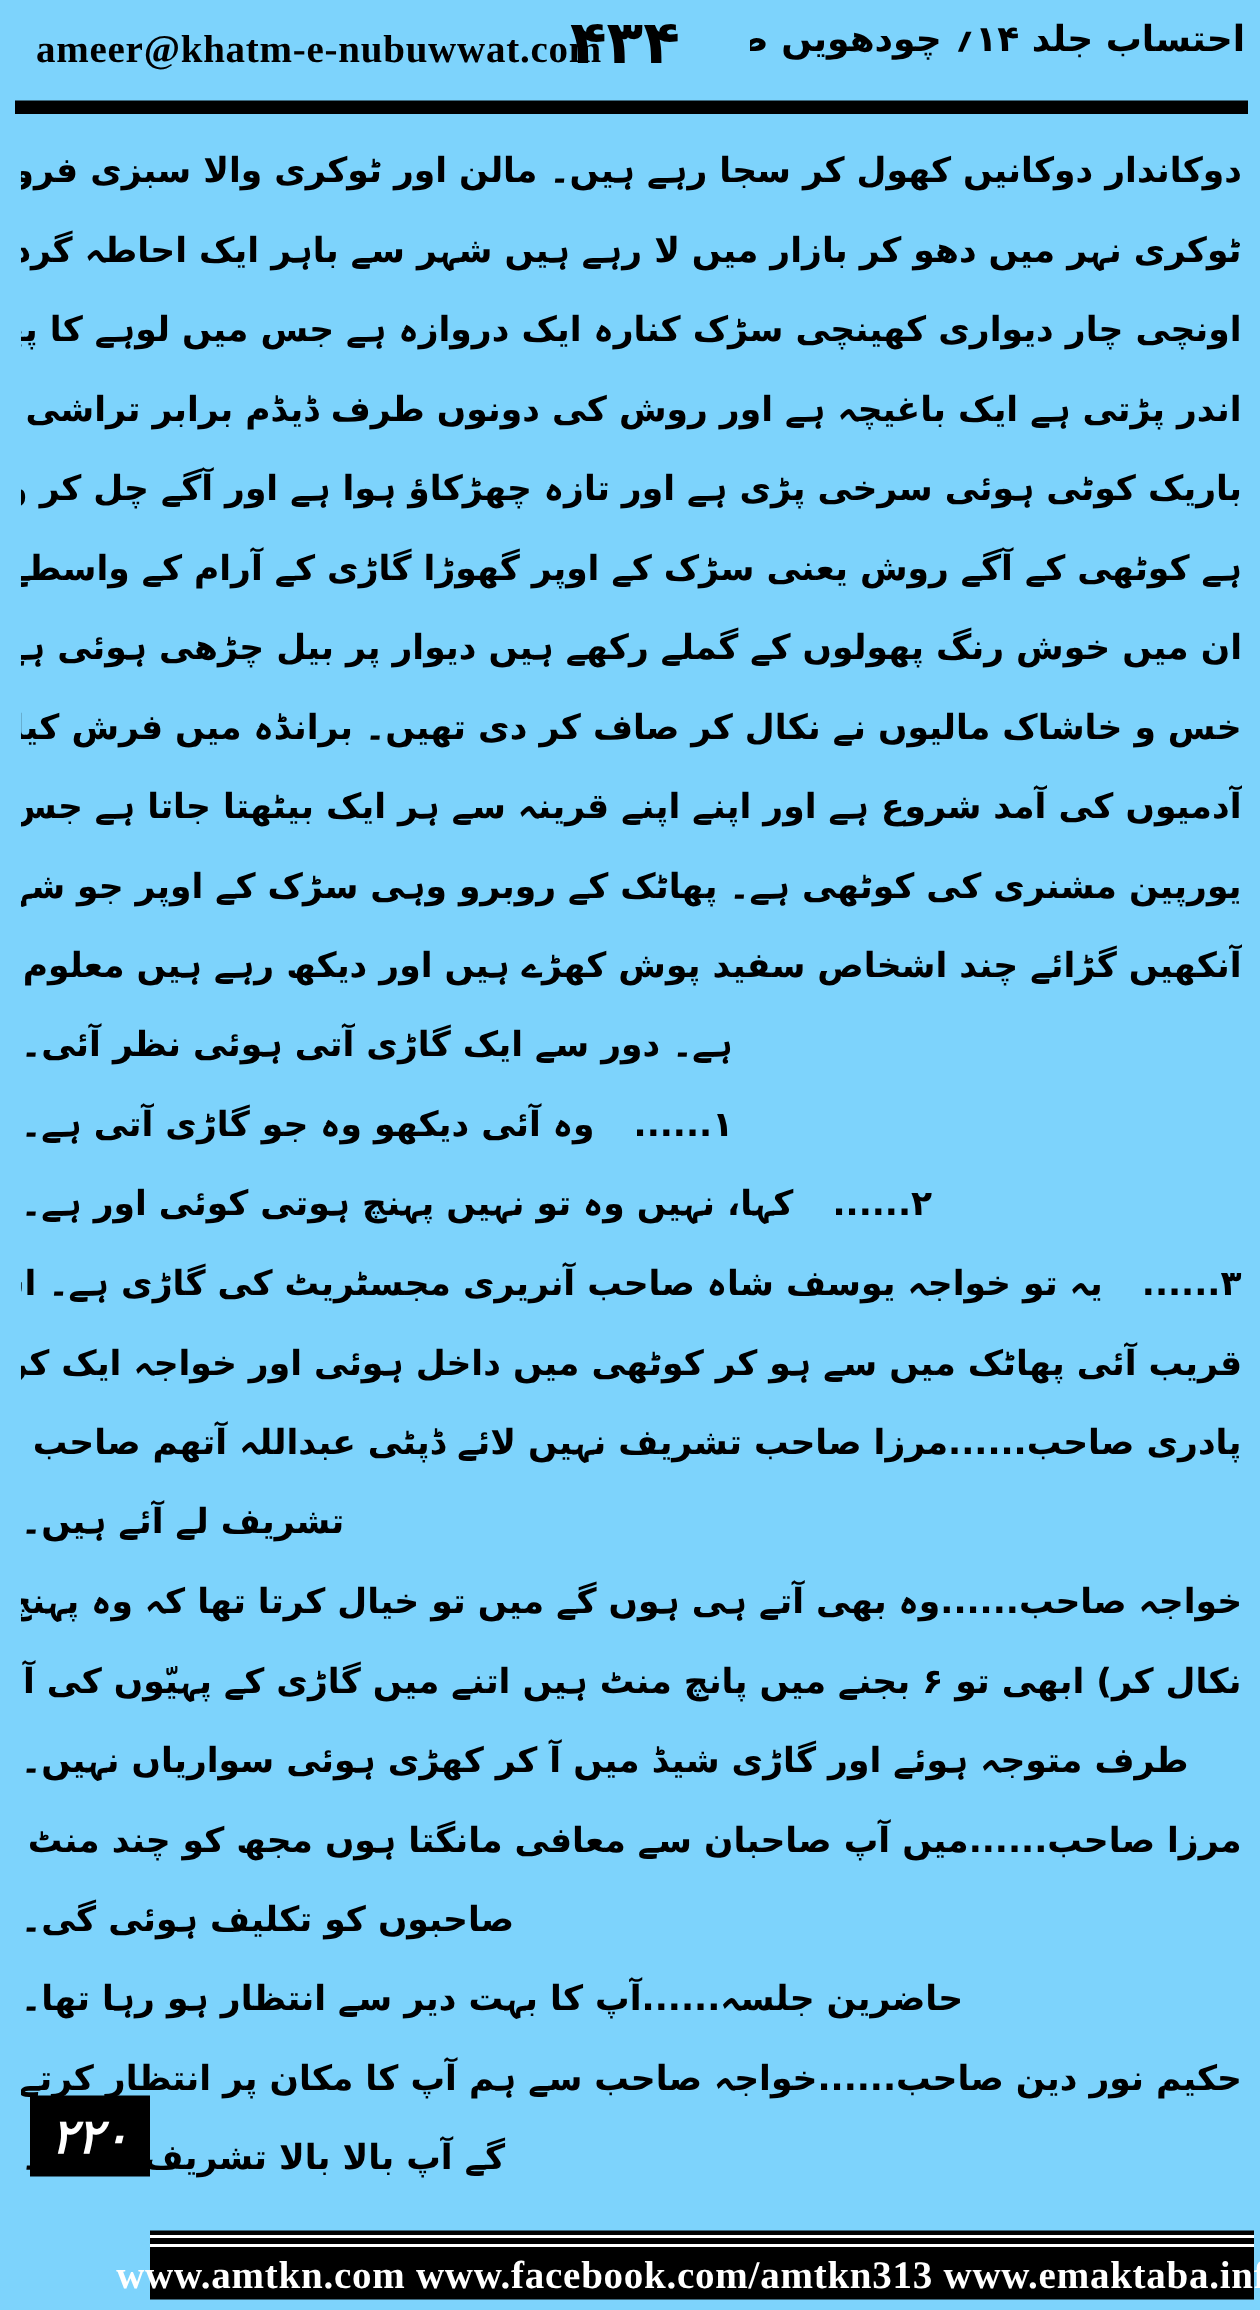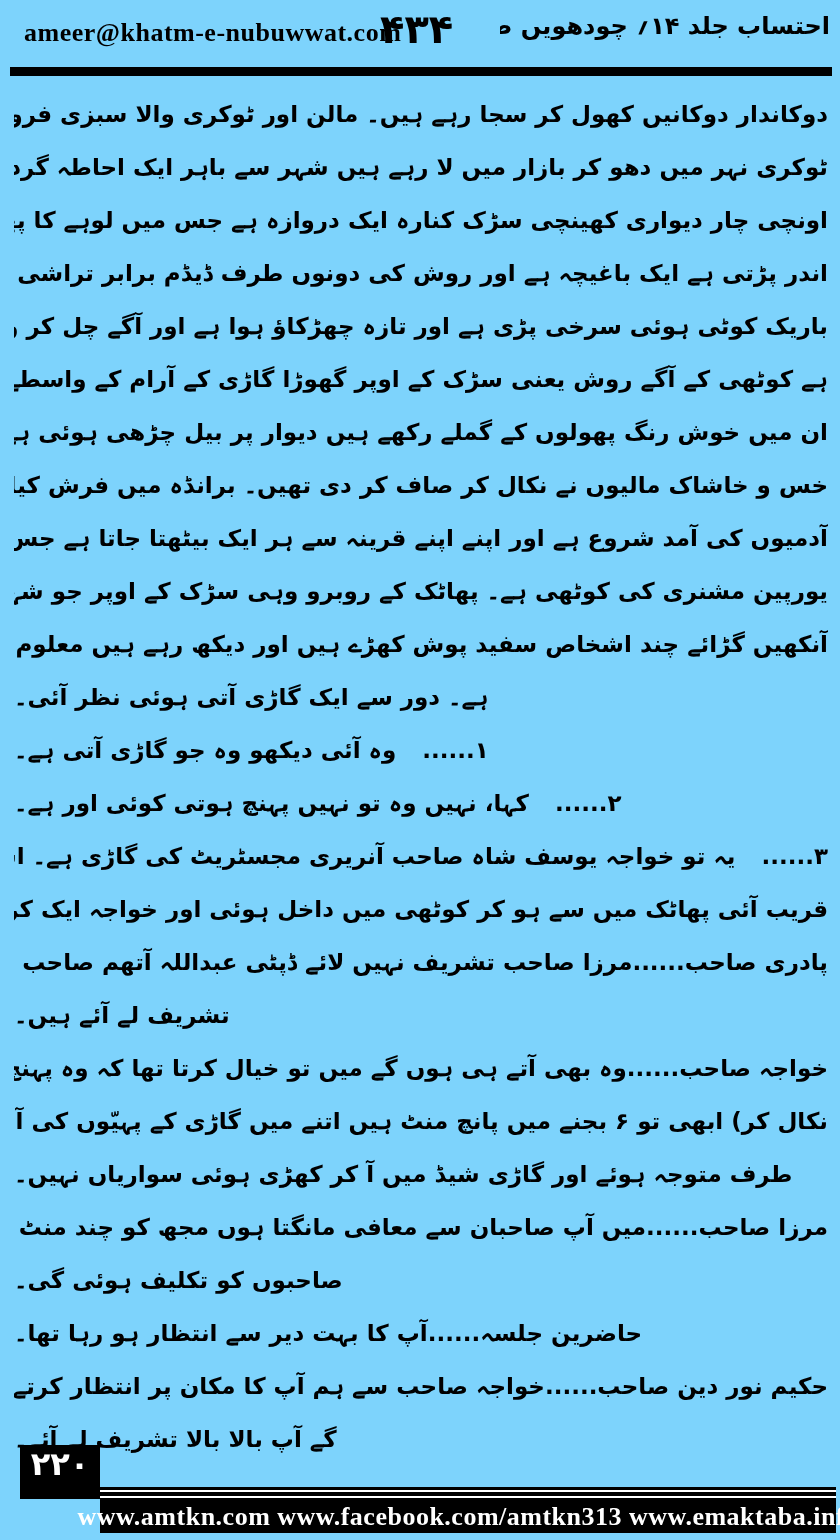--- a/index.html
+++ b/index.html
@@ -45,24 +45,24 @@
     font-size:23px;font-weight:bold;
     white-space:nowrap;overflow:hidden;
   }
   .l-full{text-align:justify;text-align-last:justify;text-justify:inter-word;}
   .l-right{text-align:left;}
   .l-center{text-align:left;}
   .l-num{text-align:left;}
   .numgap{display:inline-block;width:26px;}
   
   .ftr-pagebox{
-    position:absolute;left:20px;top:1445px;width:80px;height:54px;
+    position:absolute;left:20px;top:1397px;width:80px;height:54px;
     background:#000;color:#fff;
-    display:flex;align-items:flex-start;justify-content:center;
-    font-size:32px;font-weight:bold;direction:rtl;
+    display:flex;align-items:center;justify-content:center;
+    font-size:32px;font-weight:bold;direction:rtl;font-style:italic;
   }
   .ftr-bar{
     position:absolute;left:100px;right:4px;top:1487px;height:46px;
     background:#000;
   }
   .ftr-stripe{position:absolute;left:0;right:0;height:2px;background:#fff;}
   .ftr-stripe.s1{top:3px;}
   .ftr-stripe.s2{top:9px;}
   .ftr-urls{
     position:absolute;left:0;right:0;top:13px;bottom:0;

